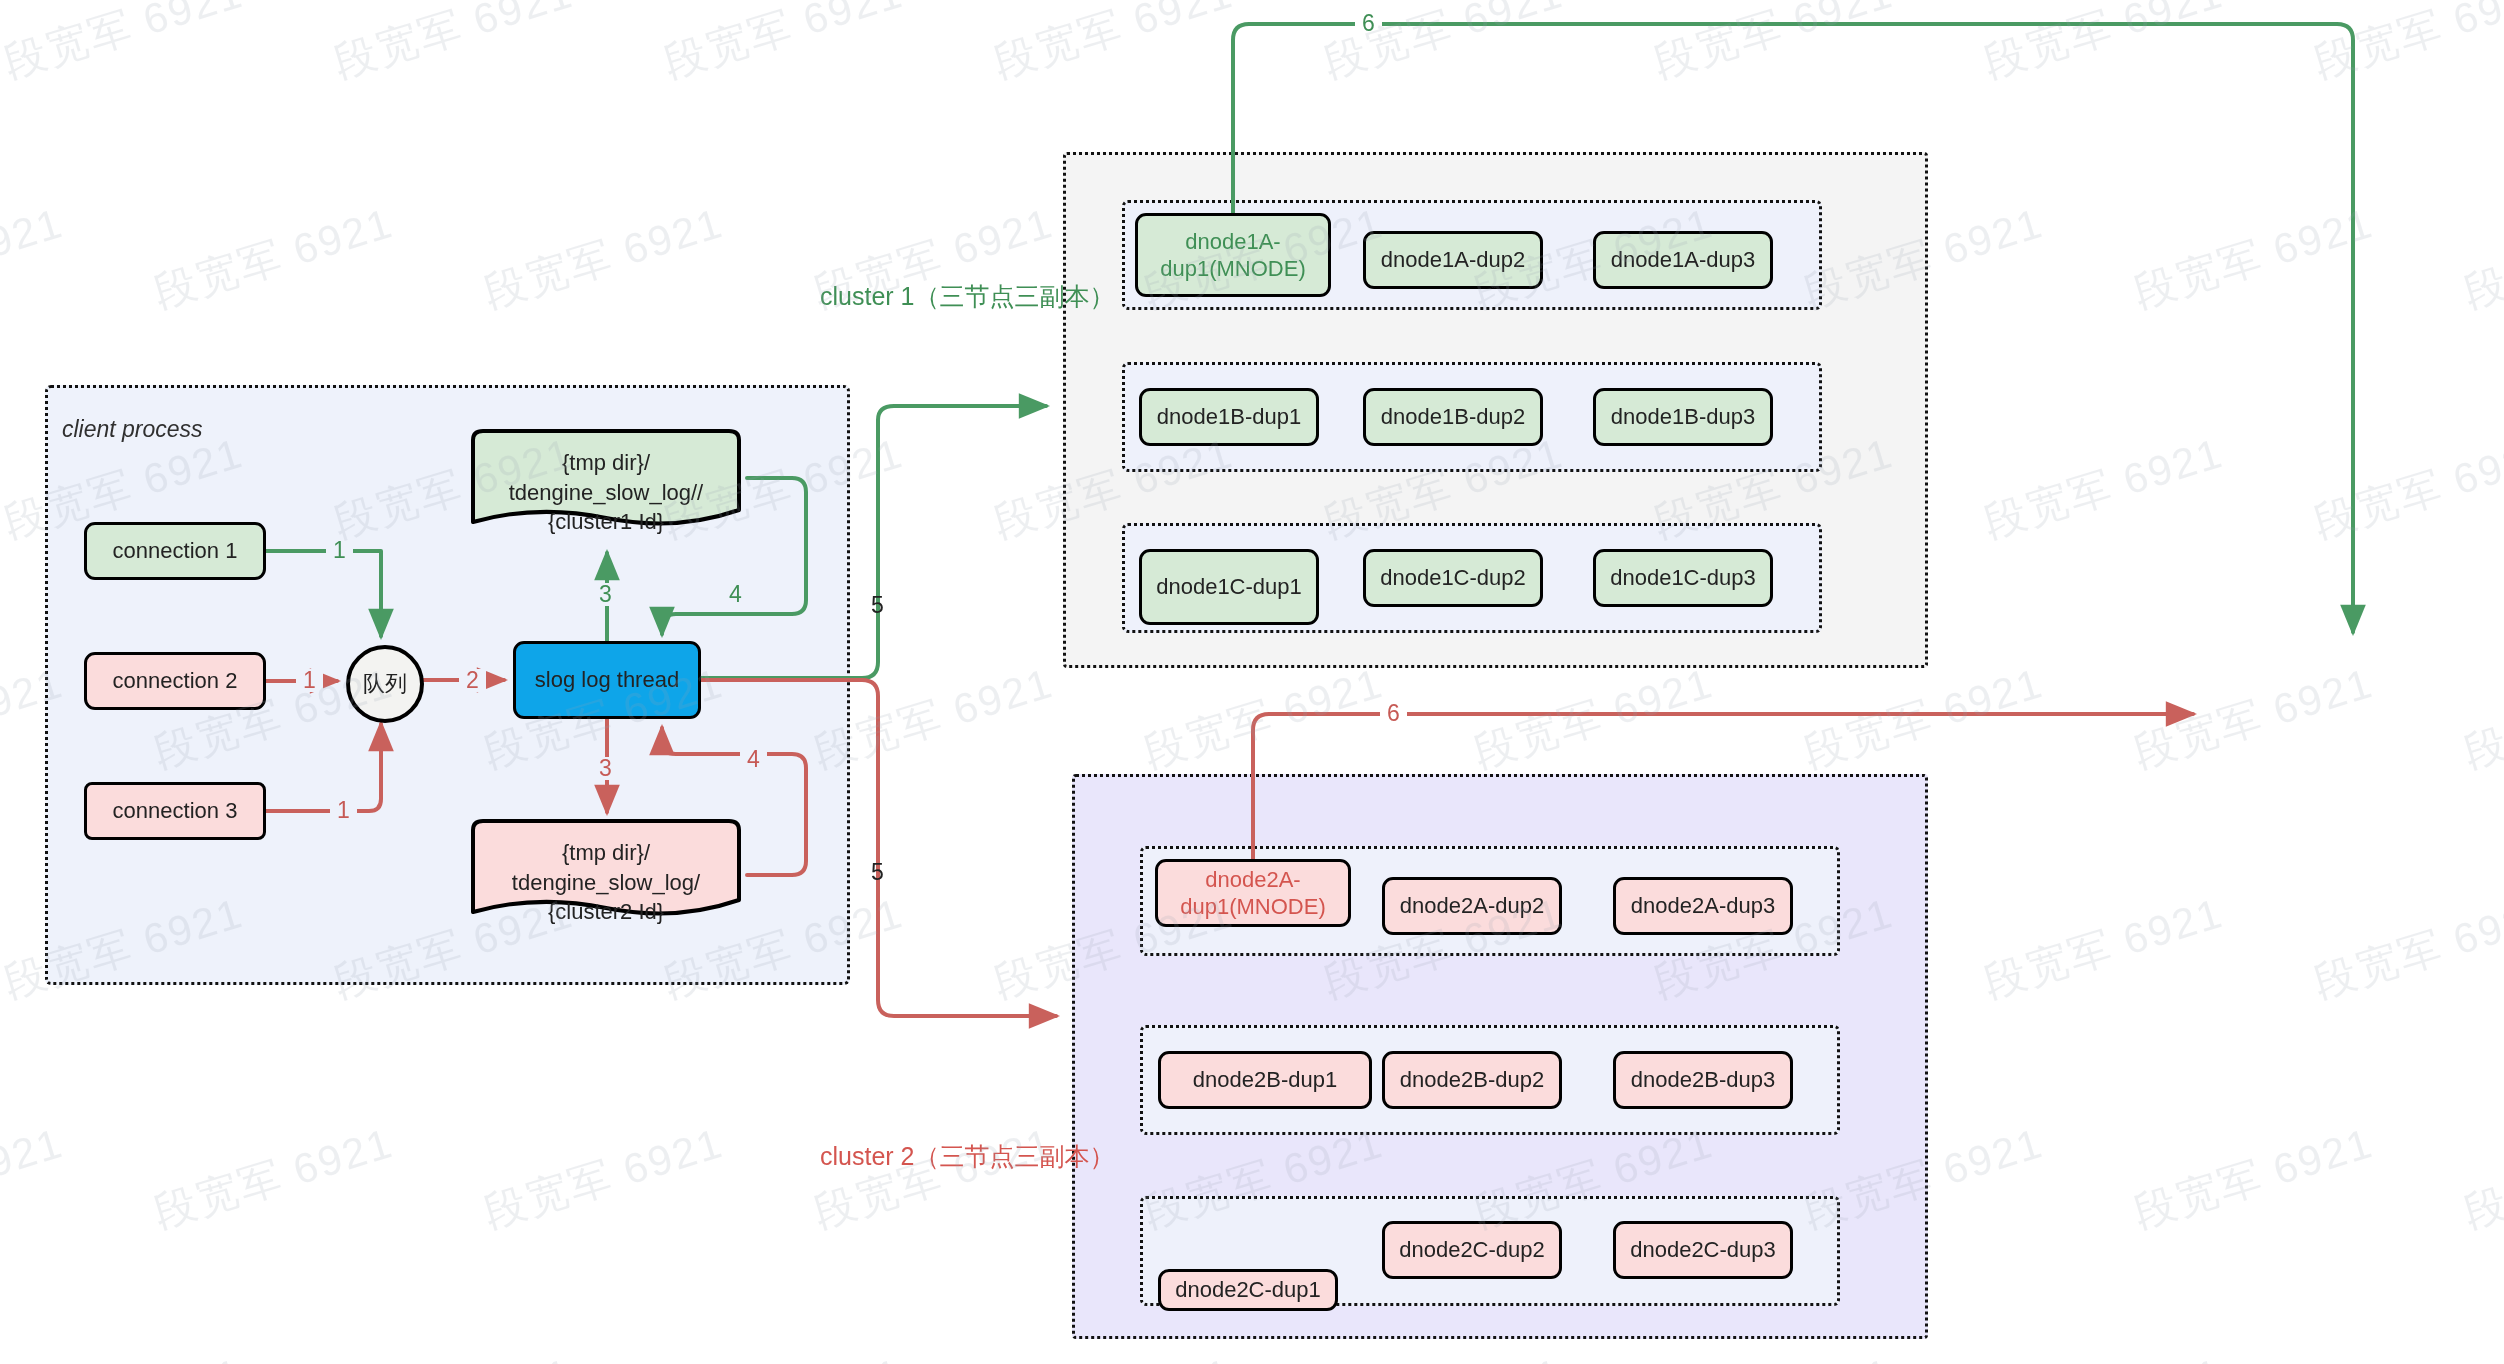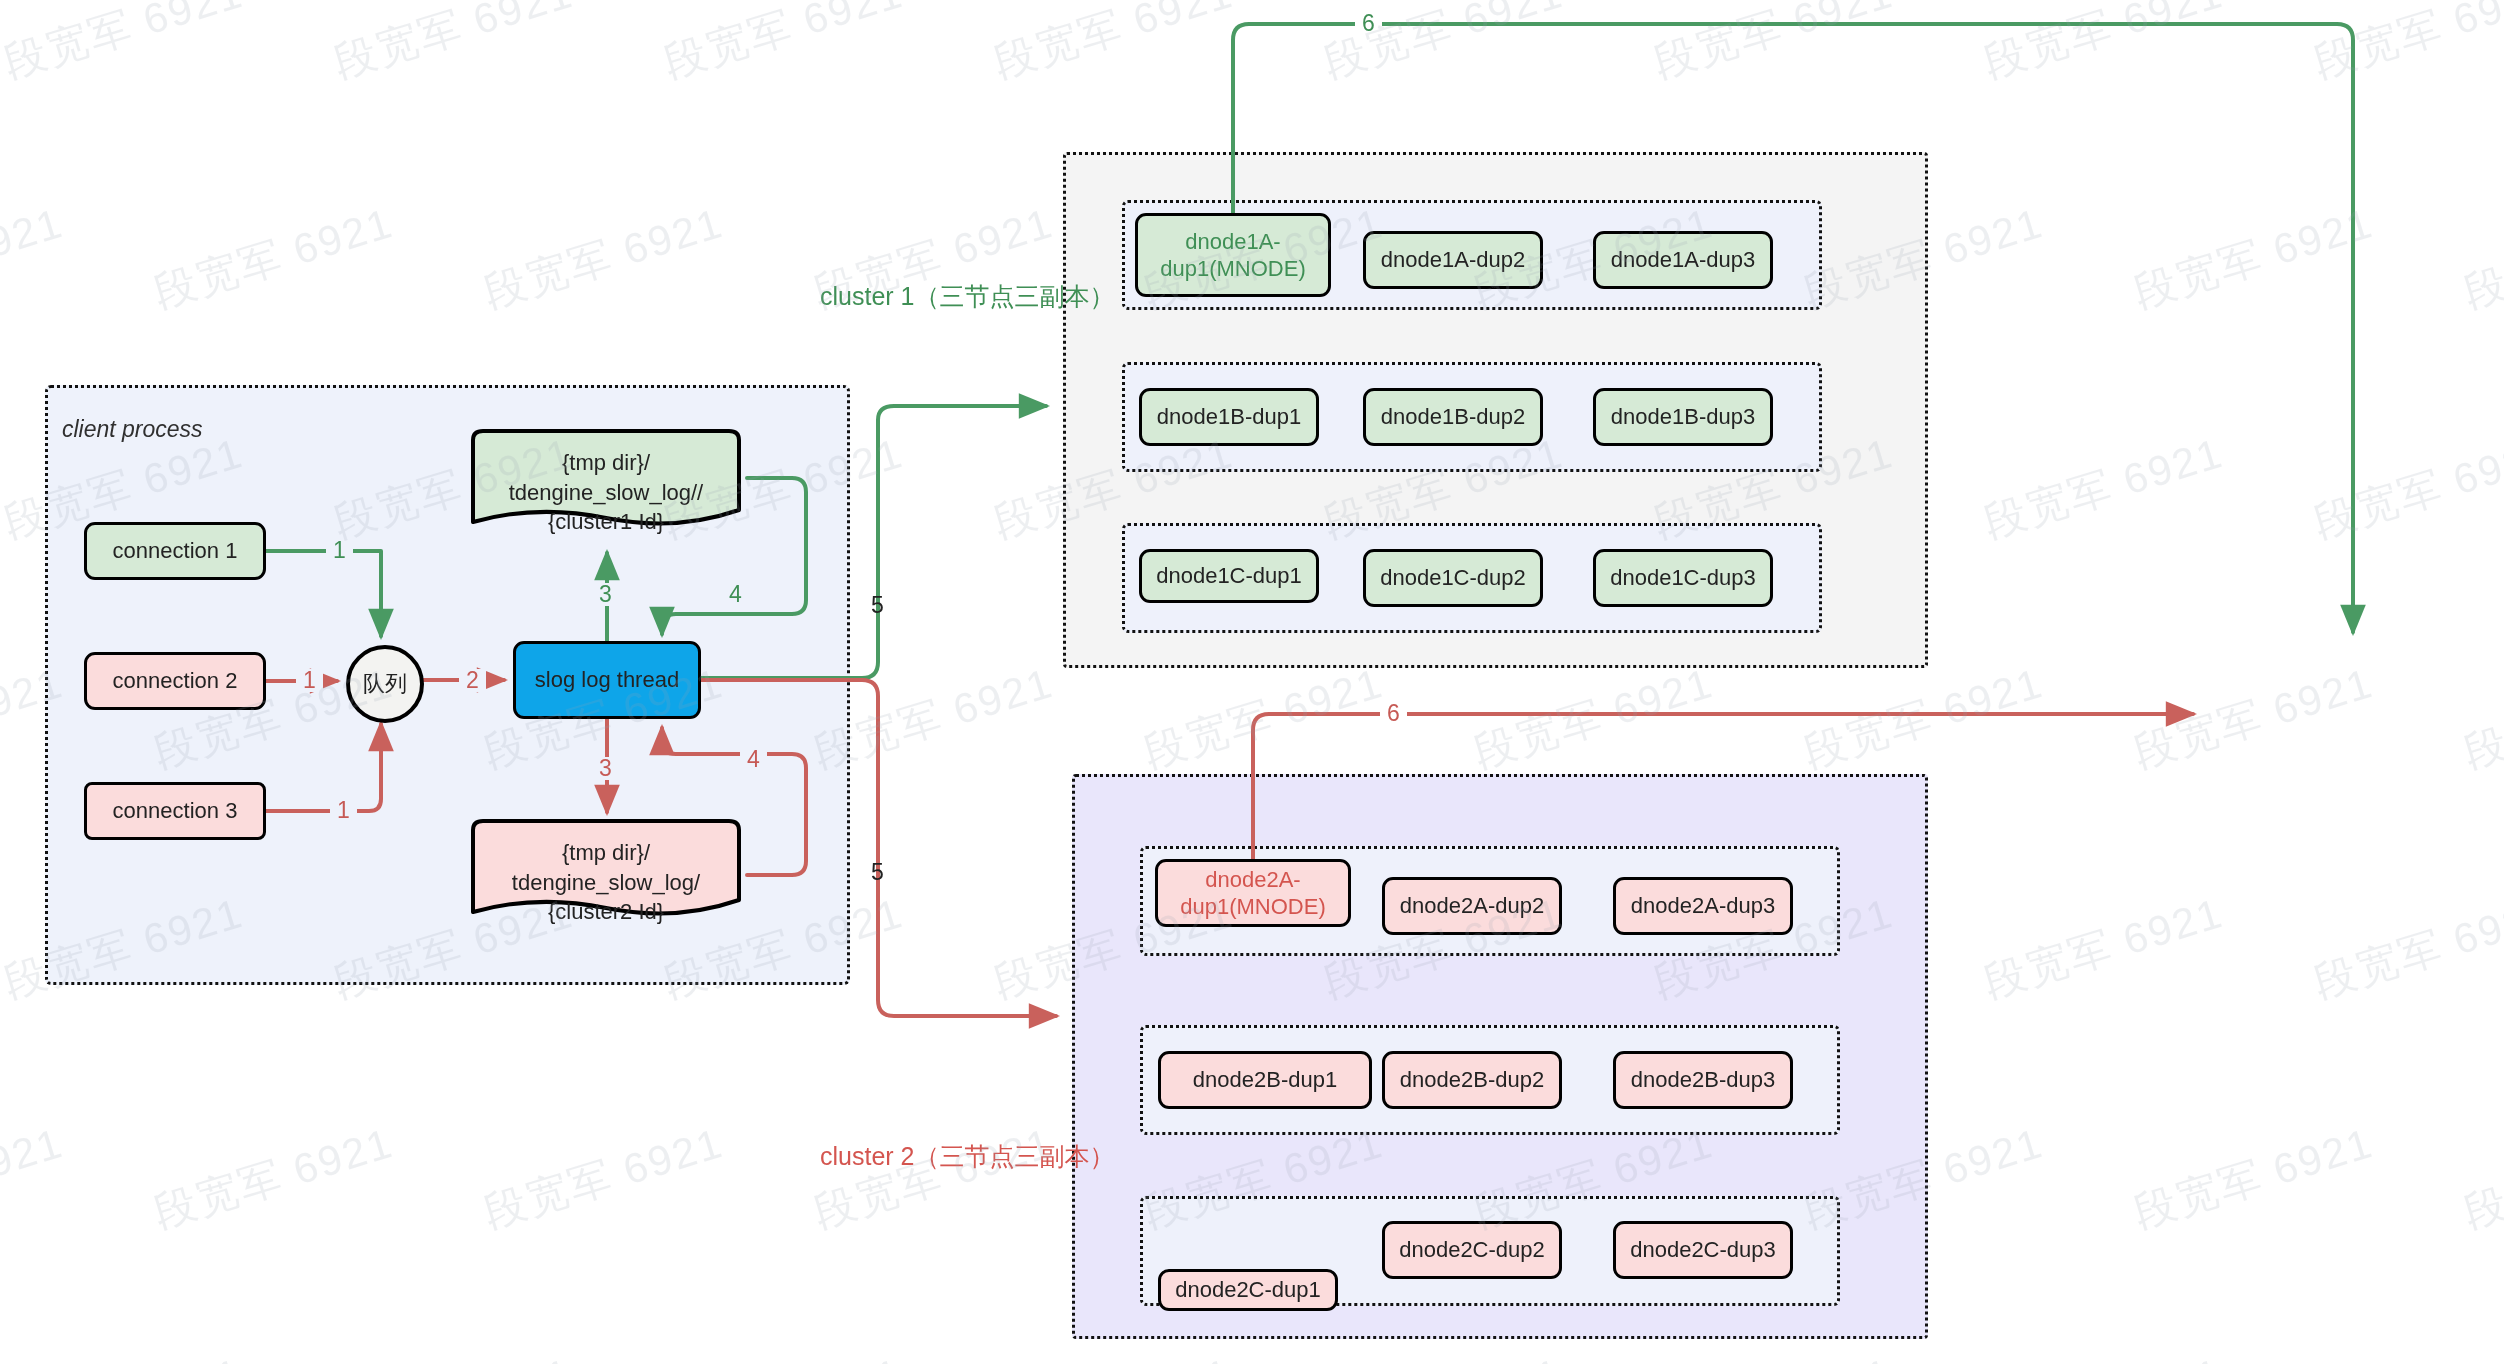--- a/index.html
+++ b/index.html
@@ -254,21 +254,21 @@
   <div class="node green" style="left:1139px;top:388px;width:180px;height:58px;">
     <span>dnode1B-dup1</span>
   </div>
   <div class="node green" style="left:1363px;top:388px;width:180px;height:58px;">
     <span>dnode1B-dup2</span>
   </div>
   <div class="node green" style="left:1593px;top:388px;width:180px;height:58px;">
     <span>dnode1B-dup3</span>
   </div>
 
-  <div class="node green" style="left:1139px;top:549px;width:180px;height:54px;">
+  <div class="node green" style="left:1139px;top:549px;width:180px;height:76px;">
     <span>dnode1C-dup1</span>
   </div>
   <div class="node green" style="left:1363px;top:549px;width:180px;height:58px;">
     <span>dnode1C-dup2</span>
   </div>
   <div class="node green" style="left:1593px;top:549px;width:180px;height:58px;">
     <span>dnode1C-dup3</span>
   </div>
 
   <div class="dotbox lav" style="left:1072px;top:774px;width:856px;height:565px;"></div>

